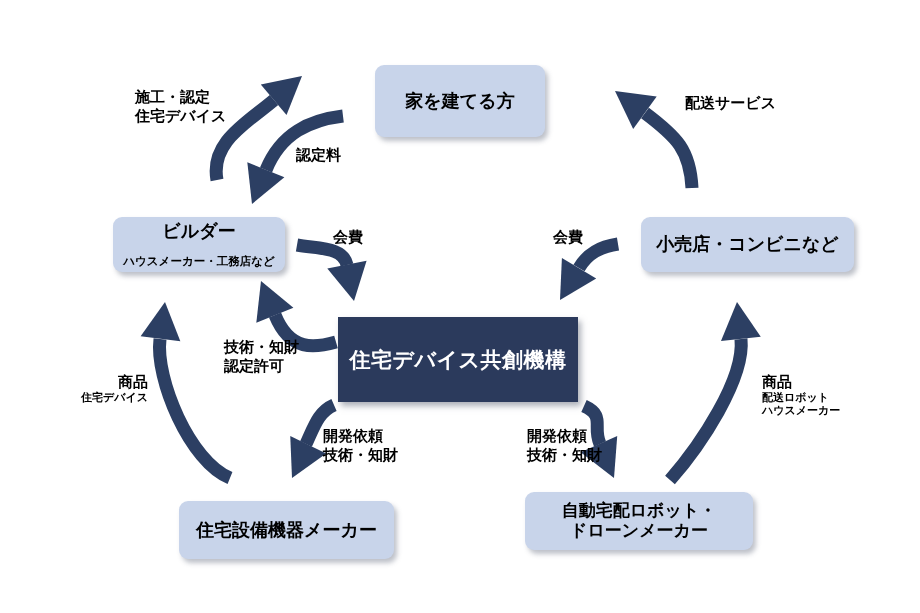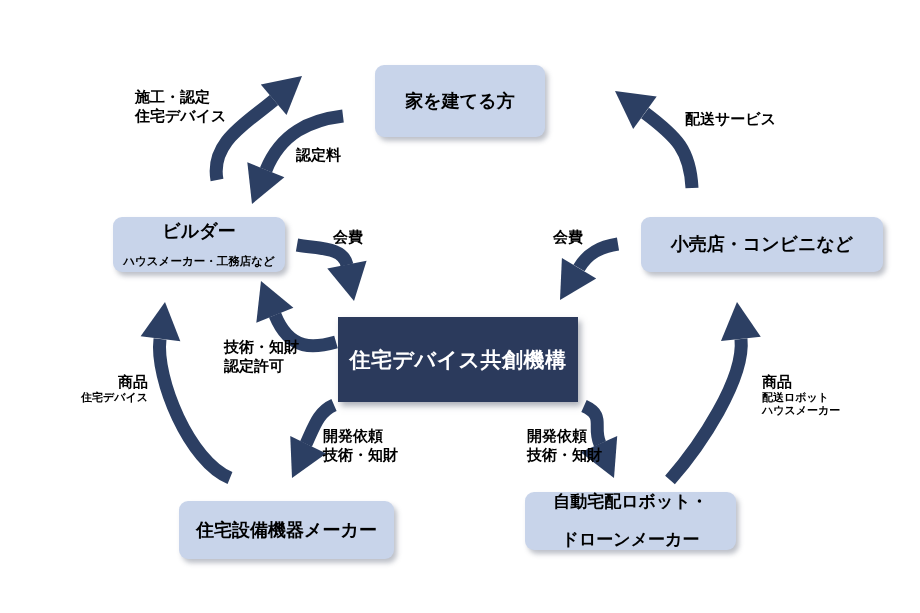--- a/index.html
+++ b/index.html
@@ -26,29 +26,29 @@
   .node.dark .main{font-size:21px;letter-spacing:.5px;}
 
   .lbl{position:absolute;font-weight:bold;font-size:15px;line-height:19px;white-space:nowrap;}
   .lbl span{display:block;}
   .lbl .small{font-size:11px;line-height:13px;}
   .lbl.alignR{text-align:right;}
 
   
   #node-consumer{left:375px;top:65px;width:170px;height:72px;}
   #node-builder{left:113px;top:217px;width:172px;height:55px;}
-  #node-retail{left:641px;top:217px;width:242px;height:55px;}
+  #node-retail{left:641px;top:217px;width:213px;height:55px;}
   #node-center{left:338px;top:317px;width:240px;height:85px;}
   #node-equip{left:179px;top:493px;width:215px;height:58px;margin-top:8px;}
-  #node-robot{left:525px;top:492px;width:211px;height:58px;justify-content:space-between;}
+  #node-robot{left:525px;top:492px;width:228px;height:58px;}
 
   
   #lbl-construction{left:135px;top:87px;}
   #lbl-certfee{left:296px;top:145px;text-align:right;}
-  #lbl-delivery{left:685px;top:109px;}
+  #lbl-delivery{left:685px;top:93px;}
   #lbl-fee-left{left:333px;top:227px;}
   #lbl-fee-right{left:553px;top:227px;}
   #lbl-techip{left:224px;top:337px;}
   #lbl-product-left{left:58px;top:372px;width:90px;}
   #lbl-dev-left{left:323px;top:426px;}
   #lbl-dev-right{left:527px;top:426px;}
   #lbl-product-right{left:762px;top:372px;}
 </style>
 </head>
 <body style="background: rgb(255, 255, 255);">

